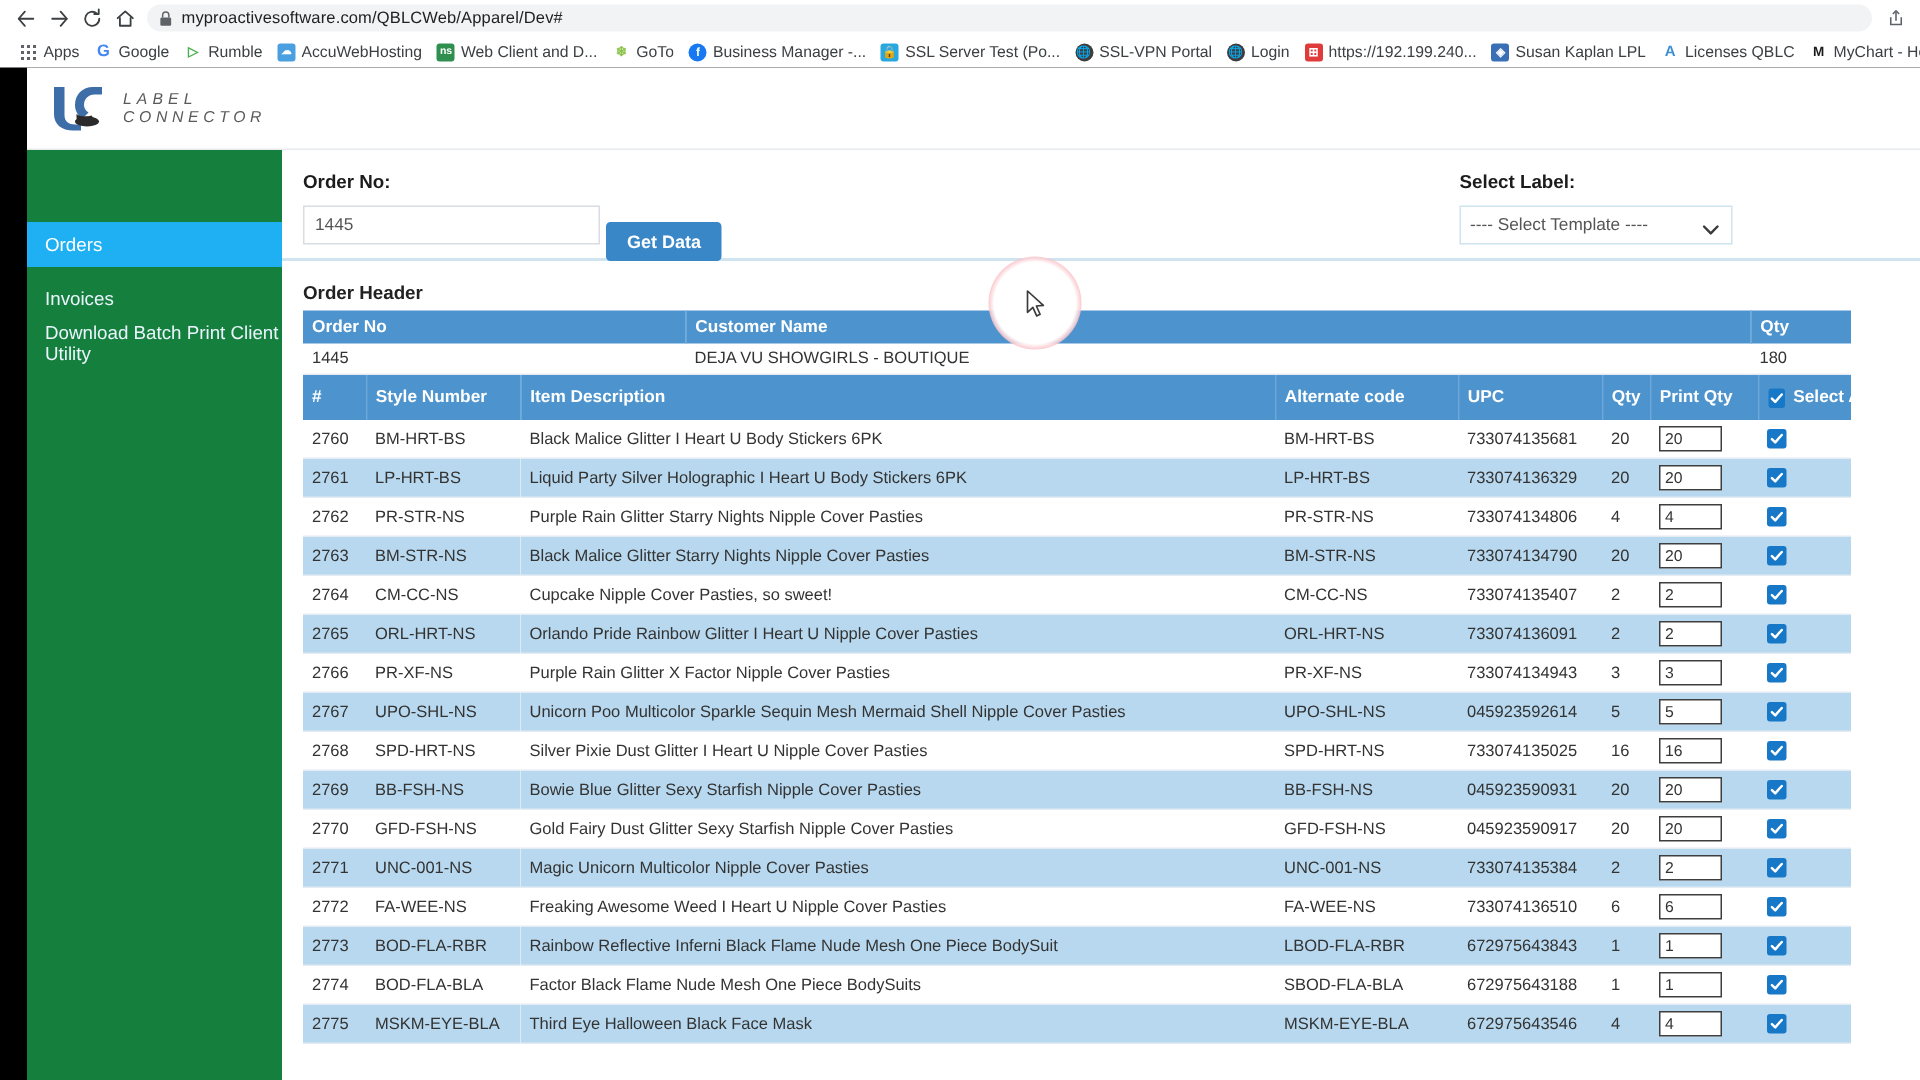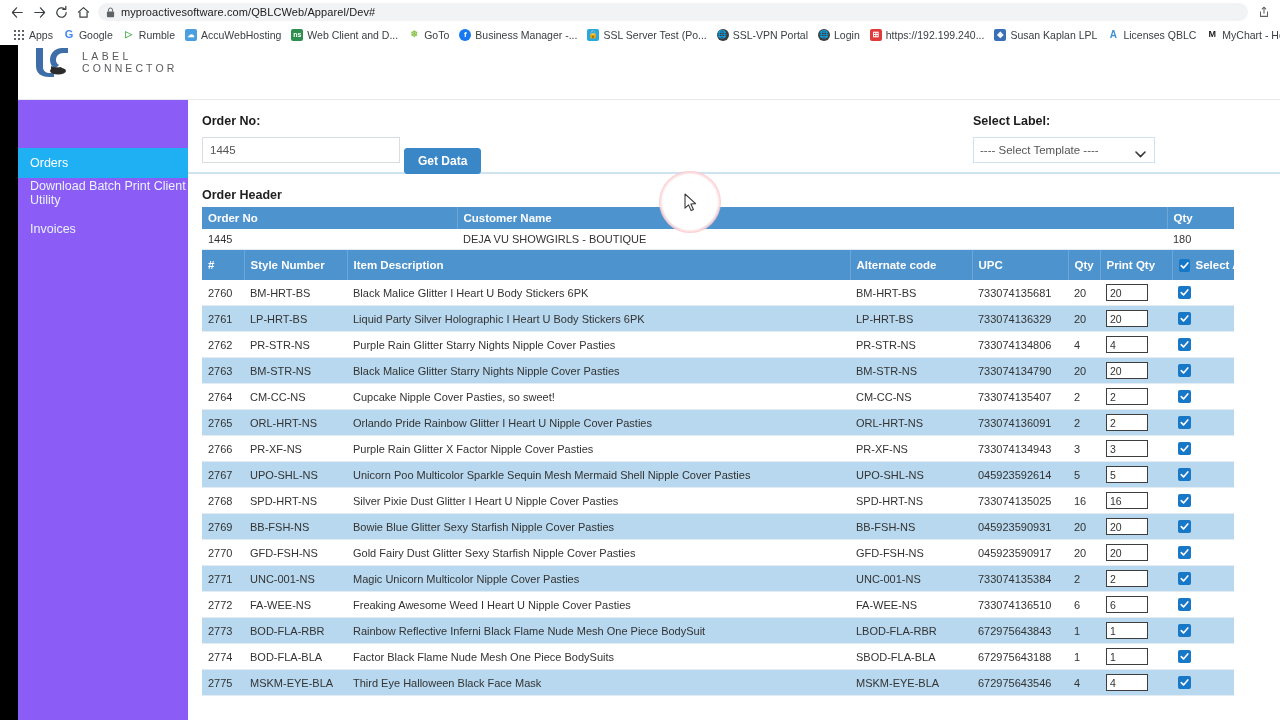--- a/index.html
+++ b/index.html
@@ -67,34 +67,34 @@
     background: #000; overflow: hidden;
   }
   #page {
     position: absolute; left: 18px; top: 0;
     width: 1262px; height: 675px; background: #ffffff;
     overflow: hidden;
   }
 
   #brandbar {
     height: 55px; background: #fff; border-bottom: 1px solid #e7eaec;
-    display: flex; align-items: flex-start; padding-left: 12px;
+    display: flex; align-items: center; padding-left: 12px; font-style: italic;
   }
   #logo-wrap { display: flex; align-items: center; }
   #logo-mark { width: 44px; height: 34px; flex: 0 0 44px; }
   #logo-text { margin-left: 8px; line-height: 1.15; }
   #logo-text .l1, #logo-text .l2 {
     font-size: 10.5px; color: #58595b; letter-spacing: 3.4px;
   }
   #logo-text .l2 { letter-spacing: 3.1px; }
 
   #body-row { display: flex; height: 620px; }
 
   #sidebar {
-    width: 170px; flex: 0 0 170px; background: #8b5cf6;
+    width: 170px; flex: 0 0 170px; background: #15803d;
     padding-top: 48px;
   }
   .side-item {
     height: 30px; display: flex; align-items: center;
     padding-left: 12px; color: #eaf4fd; font-size: 12.5px;
   }
   .side-item.active { background: #1eb0f3; color: #ffffff; }
 
   #content { flex: 1 1 auto; position: relative; background: #fff; }
 
@@ -364,25 +364,25 @@
         </span>
       </div>
     </div>
 
     <div id="body-row">
 
       <div id="sidebar">
         <div class="side-item active">
           <span>Orders</span>
         </div>
+        <div class="side-item" style="margin-top:6px;">
+          <span>Invoices</span>
+        </div>
         <div class="side-item">
           <span>Download Batch Print Client Utility</span>
-        </div>
-        <div class="side-item" style="margin-top:6px;">
-          <span>Invoices</span>
         </div>
       </div>
 
       <div id="content">
 
         <div id="filters" style="height:74px;">
           <div id="f-order">
             <div class="f-label">Order No:</div>
             <input id="order-input" type="text" value="1445" style="">
           </div>

